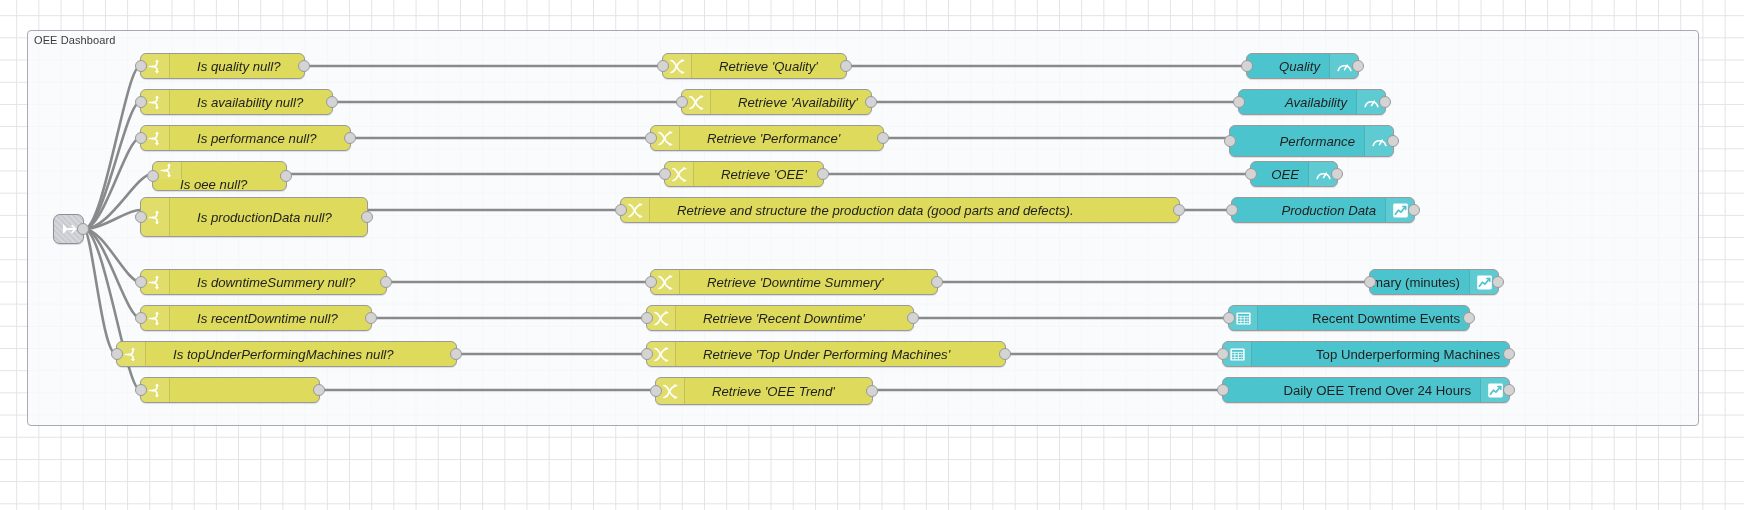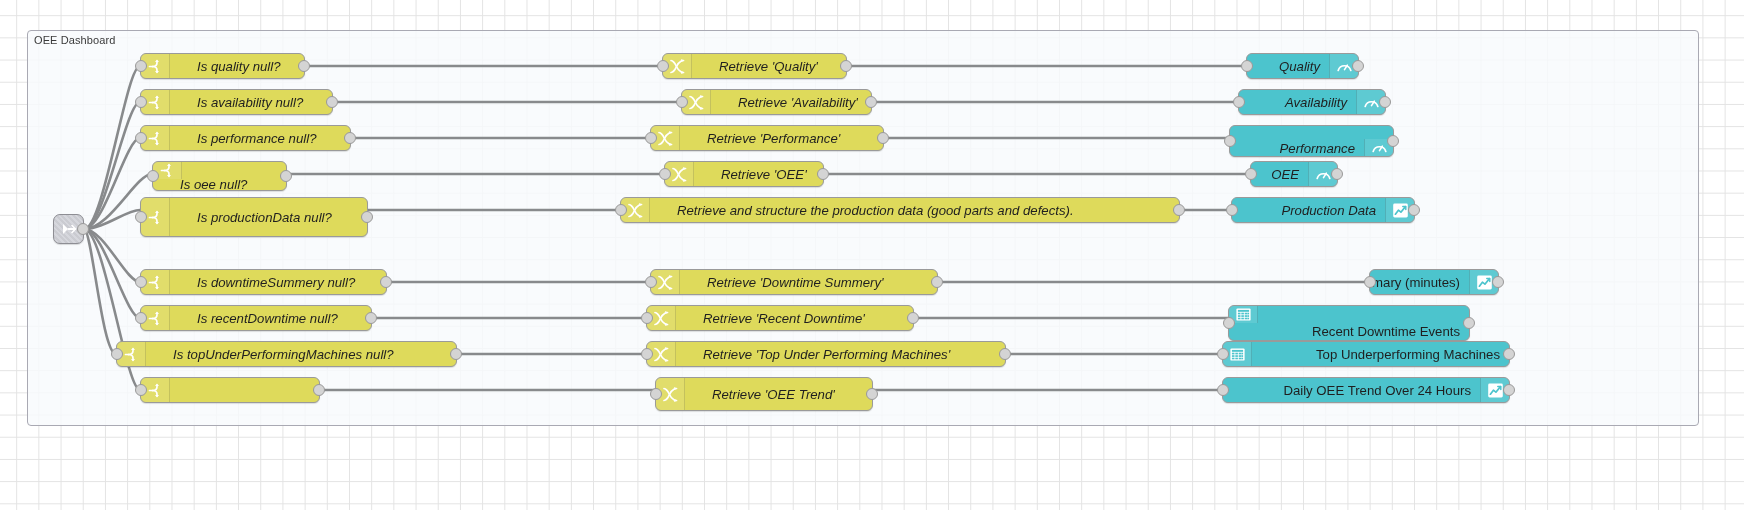--- a/index.html
+++ b/index.html
@@ -291,21 +291,21 @@
             <path d="M2 2.5 C2 2.5 5 2.5 7.5 8.5 C10 14.5 14.5 14.5 14.5 14.5" fill="none" stroke="#fff" stroke-width="1.7" stroke-linecap="round"></path>
             <path d="M2 14.5 C2 14.5 5 14.5 7.5 8.5 C10 2.5 14.5 2.5 14.5 2.5" fill="none" stroke="#fff" stroke-width="1.7" stroke-linecap="round"></path>
             <path d="M12.2 0.9 L15.4 2.5 L12.2 4.1 Z" fill="#fff"></path>
             <path d="M12.2 12.9 L15.4 14.5 L12.2 16.1 Z" fill="#fff"></path>
           </svg>
         </div>
         <div class="node-label">Retrieve 'Performance'</div>
         <span class="port in"></span>
         <span class="port out"></span>
       </div>
-      <div class="node cyan italic" style="left: 1229px; top: 125px; width: 165px; height: 32px; align-items: flex-end;">
+      <div class="node cyan italic" style="left: 1229px; top: 125px; width: 165px; height: 32px;">
         <div class="node-label">Performance</div>
         <div class="node-iconbox right">
           <svg width="17" height="17" viewBox="0 0 17 17">
             <path d="M2.2 12.4 A6.6 6.6 0 0 1 14.8 12.4" fill="none" stroke="#fff" stroke-width="1.7" stroke-linecap="round"></path>
             <path d="M8.5 11.6 L11.3 7.2" stroke="#fff" stroke-width="1.6" stroke-linecap="round"></path>
           </svg>
         </div>
         <span class="port in"></span>
         <span class="port out"></span>
       </div>
@@ -445,21 +445,21 @@
             <path d="M2 2.5 C2 2.5 5 2.5 7.5 8.5 C10 14.5 14.5 14.5 14.5 14.5" fill="none" stroke="#fff" stroke-width="1.7" stroke-linecap="round"></path>
             <path d="M2 14.5 C2 14.5 5 14.5 7.5 8.5 C10 2.5 14.5 2.5 14.5 2.5" fill="none" stroke="#fff" stroke-width="1.7" stroke-linecap="round"></path>
             <path d="M12.2 0.9 L15.4 2.5 L12.2 4.1 Z" fill="#fff"></path>
             <path d="M12.2 12.9 L15.4 14.5 L12.2 16.1 Z" fill="#fff"></path>
           </svg>
         </div>
         <div class="node-label">Retrieve 'Recent Downtime'</div>
         <span class="port in"></span>
         <span class="port out"></span>
       </div>
-      <div class="node cyan" style="left: 1228px; top: 305px; width: 242px; height: 36px; flex-direction: column;">
+      <div class="node cyan" style="left: 1228px; top: 305px; width: 242px; height: 26px;">
         <div class="node-iconbox left">
           <svg width="17" height="17" viewBox="0 0 17 17">
             <rect x="1.4" y="2.4" width="14.2" height="12.2" rx="1.2" fill="#fff"></rect>
             <rect x="2.9" y="3.9" width="11.2" height="1.9" fill="#4cc4cd"></rect>
             <g fill="#4cc4cd">
               <rect x="2.9" y="6.7" width="2.6" height="1.7"></rect>
               <rect x="6.3" y="6.7" width="2.6" height="1.7"></rect>
               <rect x="9.7" y="6.7" width="2.6" height="1.7"></rect>
               <rect x="12.4" y="6.7" width="1.7" height="1.7"></rect>
               <rect x="2.9" y="9.2" width="2.6" height="1.7"></rect>
@@ -535,21 +535,21 @@
             <path d="M2.5 8.5 H5.5" stroke="#fff" stroke-width="1.7" stroke-linecap="round"></path>
             <path d="M5.5 8.5 C8.8 8.5 10 7.3 10 4.8 V3" fill="none" stroke="#fff" stroke-width="1.7" stroke-linecap="round"></path>
             <path d="M5.5 8.5 C8.8 8.5 10 9.7 10 12.2 V14" fill="none" stroke="#fff" stroke-width="1.7" stroke-linecap="round"></path>
             <path d="M8 4 L10 1.6 L12 4 Z" fill="#fff"></path>
             <path d="M8 13 L10 15.4 L12 13 Z" fill="#fff"></path>
           </svg>
         </div>
         <span class="port in"></span>
         <span class="port out"></span>
       </div>
-      <div class="node yellow" style="left: 655px; top: 377px; width: 218px; height: 34px;">
+      <div class="node yellow" style="left: 655px; top: 377px; width: 218px; height: 28px;">
         <div class="node-iconbox left">
           <svg width="17" height="17" viewBox="0 0 17 17">
             <path d="M2 2.5 C2 2.5 5 2.5 7.5 8.5 C10 14.5 14.5 14.5 14.5 14.5" fill="none" stroke="#fff" stroke-width="1.7" stroke-linecap="round"></path>
             <path d="M2 14.5 C2 14.5 5 14.5 7.5 8.5 C10 2.5 14.5 2.5 14.5 2.5" fill="none" stroke="#fff" stroke-width="1.7" stroke-linecap="round"></path>
             <path d="M12.2 0.9 L15.4 2.5 L12.2 4.1 Z" fill="#fff"></path>
             <path d="M12.2 12.9 L15.4 14.5 L12.2 16.1 Z" fill="#fff"></path>
           </svg>
         </div>
         <div class="node-label">Retrieve 'OEE Trend'</div>
         <span class="port in"></span>

